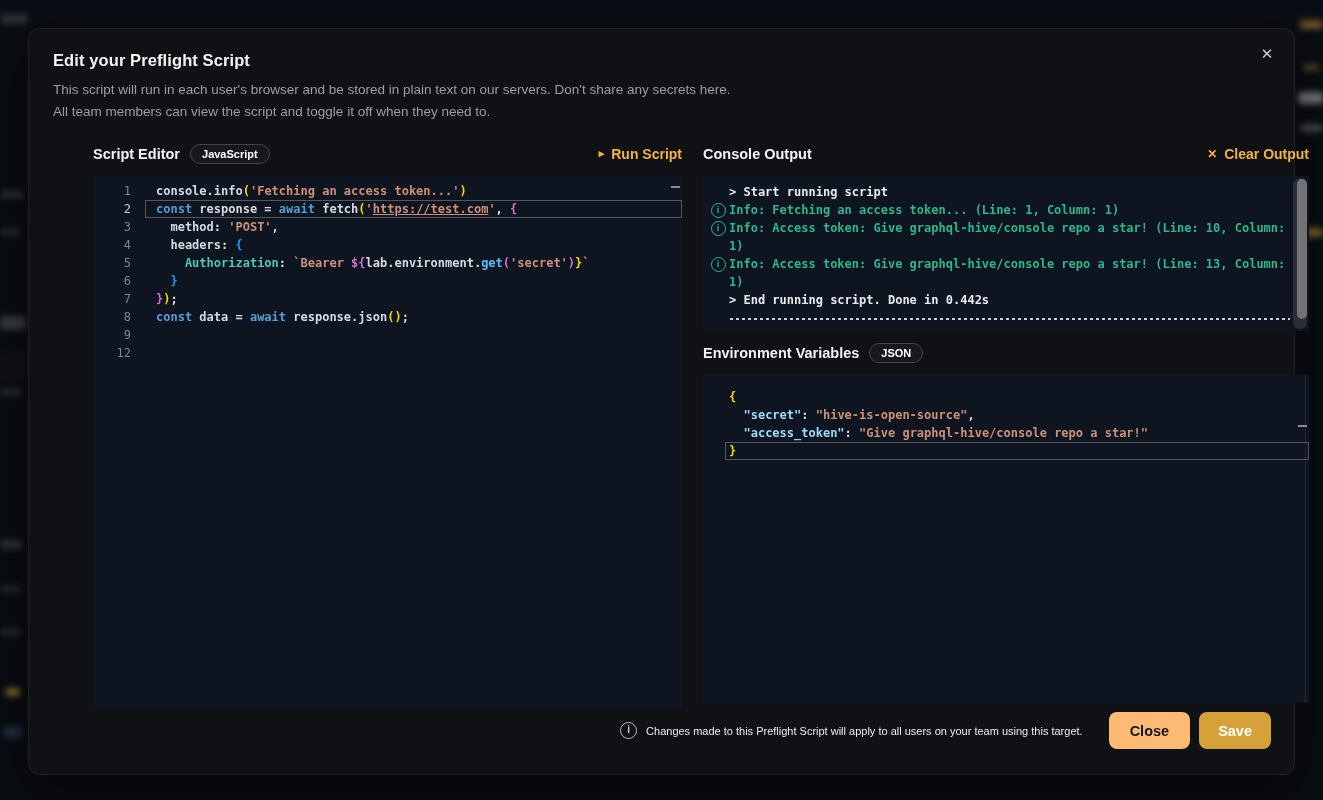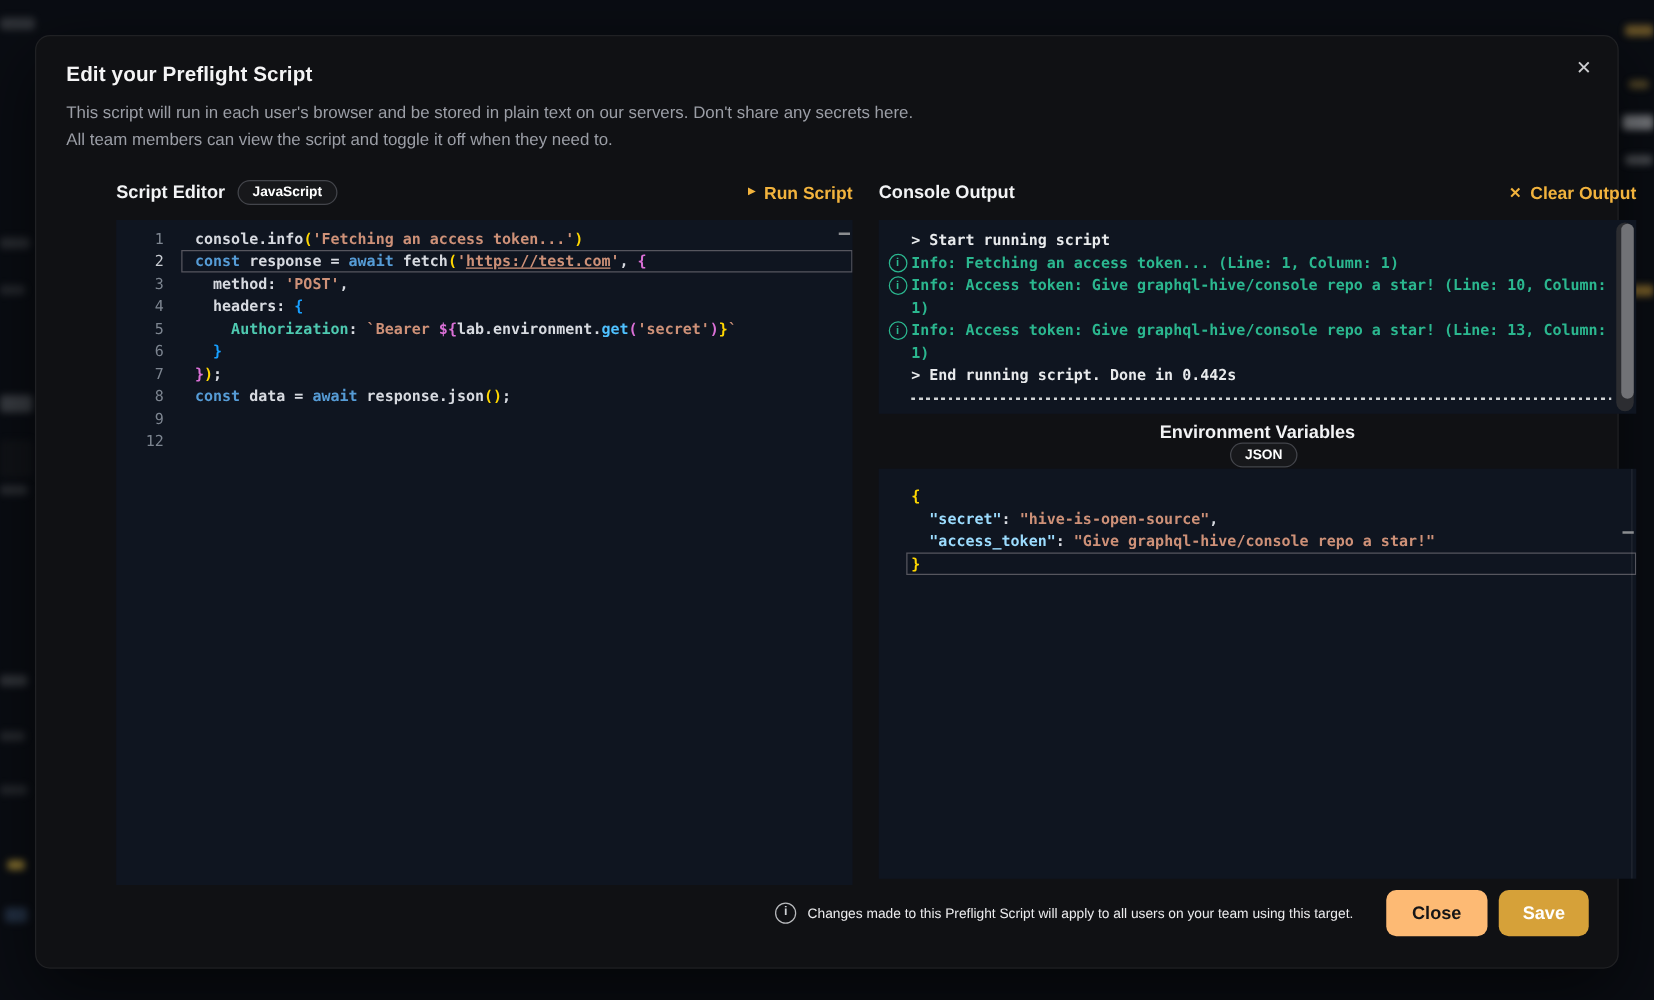--- a/index.html
+++ b/index.html
@@ -56,21 +56,21 @@
   .codetxt{flex:1;white-space:pre;font-weight:bold;color:var(--tok-def);}
   #script-code .codetxt{padding-left:11px;}
   #env-code .codetxt{padding-left:4px;}
   .codetxt.active{outline:1px solid var(--active-border);outline-offset:-1px;}
   .tk-def{color:var(--tok-def);} .tk-kw{color:var(--tok-kw);}
   .tk-meth{color:var(--tok-meth);} .tk-str{color:var(--tok-str);}
   .tk-prop{color:var(--tok-prop);} .tk-key{color:var(--tok-key);}
   .tk-b1{color:var(--tok-b1);} .tk-b2{color:var(--tok-b2);} .tk-b3{color:var(--tok-b3);}
   .tk-url{color:var(--tok-url);text-decoration:underline;}
   
-  .centry{display:flex;line-height:18px;font-size:12px;font-weight:bold;font-family:"DejaVu Sans Mono",monospace;}
+  .centry{display:flex;line-height:18px;font-size:12px;font-weight:bold;font-family:"DejaVu Sans Mono",monospace;justify-content:center;}
   .cicon{width:22px;flex:none;display:flex;justify-content:center;}
   .cbadge{
     width:13px;height:13px;border:1px solid var(--console-info);border-radius:50%;
     font-size:9px;line-height:12px;text-align:center;color:var(--console-info);
     margin-top:2px;font-family:"Liberation Sans",sans-serif;font-weight:600;
   }
   .ctext{width:562px;white-space:pre-wrap;}
   .ctext.plain{color:var(--console-text);}
   .ctext.info{color:var(--console-info);}
   .ctext.sep{height:2px;margin-top:9px;width:560px;
@@ -226,21 +226,21 @@
             </div>
             <div class="centry">
               <span class="cicon"></span>
               <div class="ctext sep"></div>
             </div>
           </div>
         <div class="scroll-track"></div>
         <div class="scroll-thumb"></div>
       </div>
 
-      <div class="col-head" style="margin-top:7px;flex-direction:column;">
+      <div class="col-head" style="margin-top:7px;">
         <span class="panel-title">Environment Variables</span>
         <span class="badge">JSON</span>
       </div>
       <div class="editor" id="env-editor-box">
         <div id="env-code">
             <div class="cl">
               <span class="gut"></span>
               <span class="codetxt"><span class="tk-b1">{</span></span>
             </div>
             <div class="cl">

